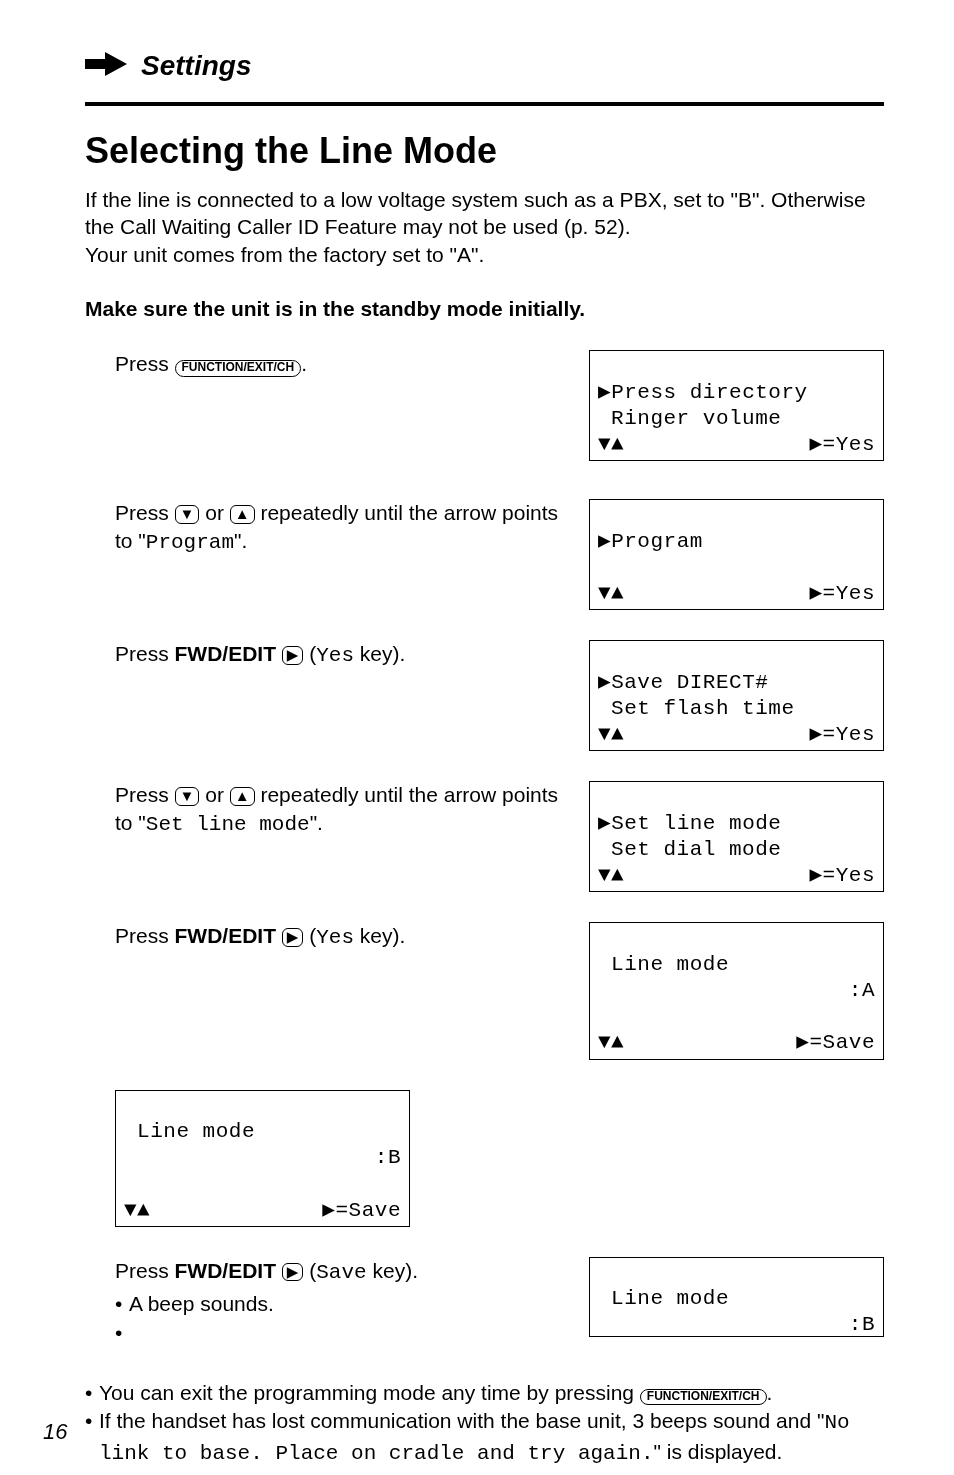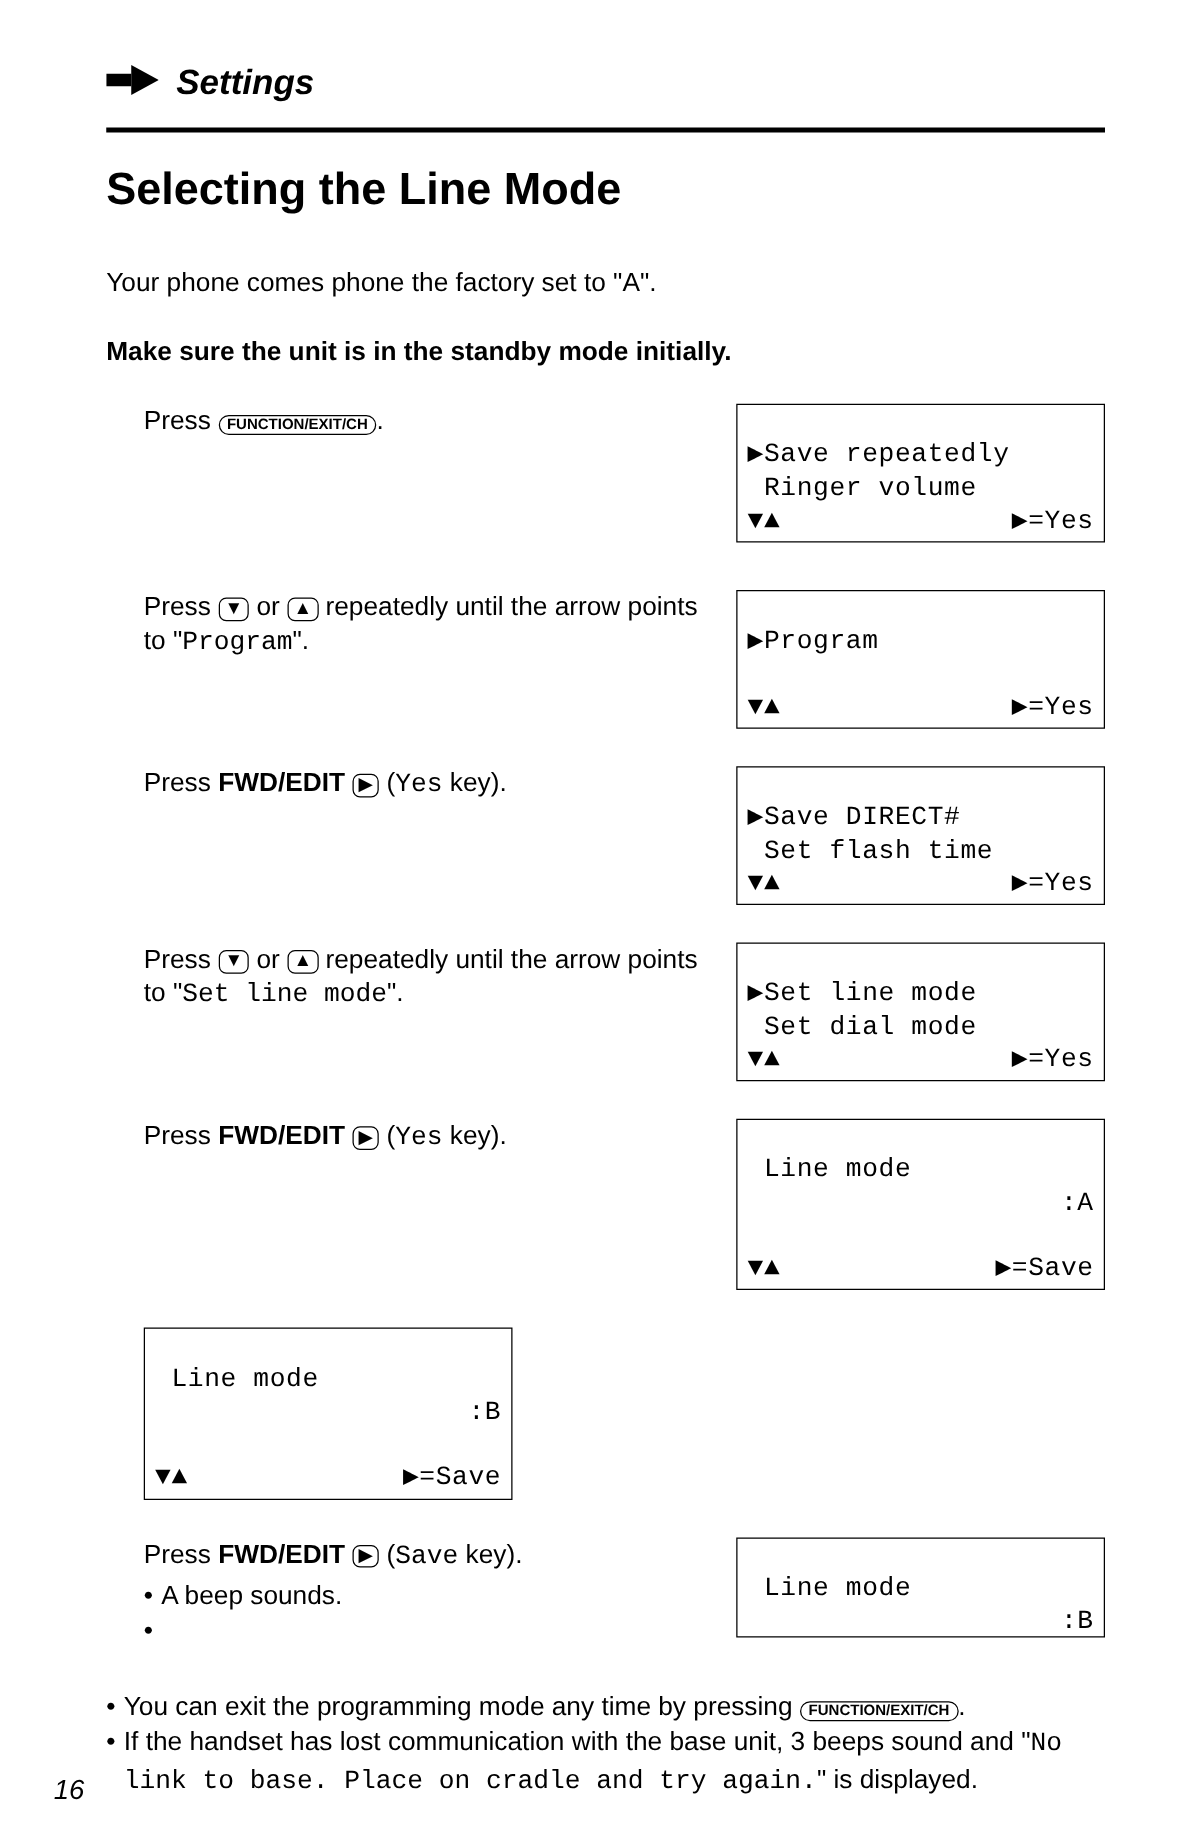--- a/index.html
+++ b/index.html
@@ -92,34 +92,34 @@
         <rect x="0" y="7" width="20" height="10" fill="#000"></rect>
         <polygon points="20,0 42,12 20,24" fill="#000"></polygon>
       </svg>
   </span>
   <span class="section-title">Settings</span>
 </div>
 
 <h1>Selecting the Line Mode</h1>
 
 <p class="intro">
-  <br>
-  <span>Your phone comes phone the factory set to "A".</span><br>
+  <span>If the line is connected to a low voltage system such as a PBX, set to "B". Otherwise the Call Waiting Caller ID Feature may not be used (p. 52).</span><br>
+  <span>Your unit comes from the factory set to "A".</span><br>
   <br>
   <b>Make sure the unit is in the standby mode initially.</b>
 </p>
 
 <div class="steps">
 
   <div class="step-row">
     <div class="step-text">
       <span>Press </span><span class="fkey">FUNCTION/EXIT/CH</span><span>.</span>
     </div>
     <div class="lcd">
-<span>▶Save repeatedly</span>
+<span>▶Press directory</span>
 <span> Ringer volume</span>
 <div class="row"><span>▼▲</span><span>▶=Yes</span></div></div>
   </div>
 
   <div class="step-row tight">
     <div class="step-text">
       <span>Press </span><span class="keybox">▼</span><span> or </span><span class="keybox">▲</span><span> repeatedly until the arrow points to "</span><span class="mono">Program</span><span>".</span>
     </div>
     <div class="lcd">
 <span>▶Program</span>

